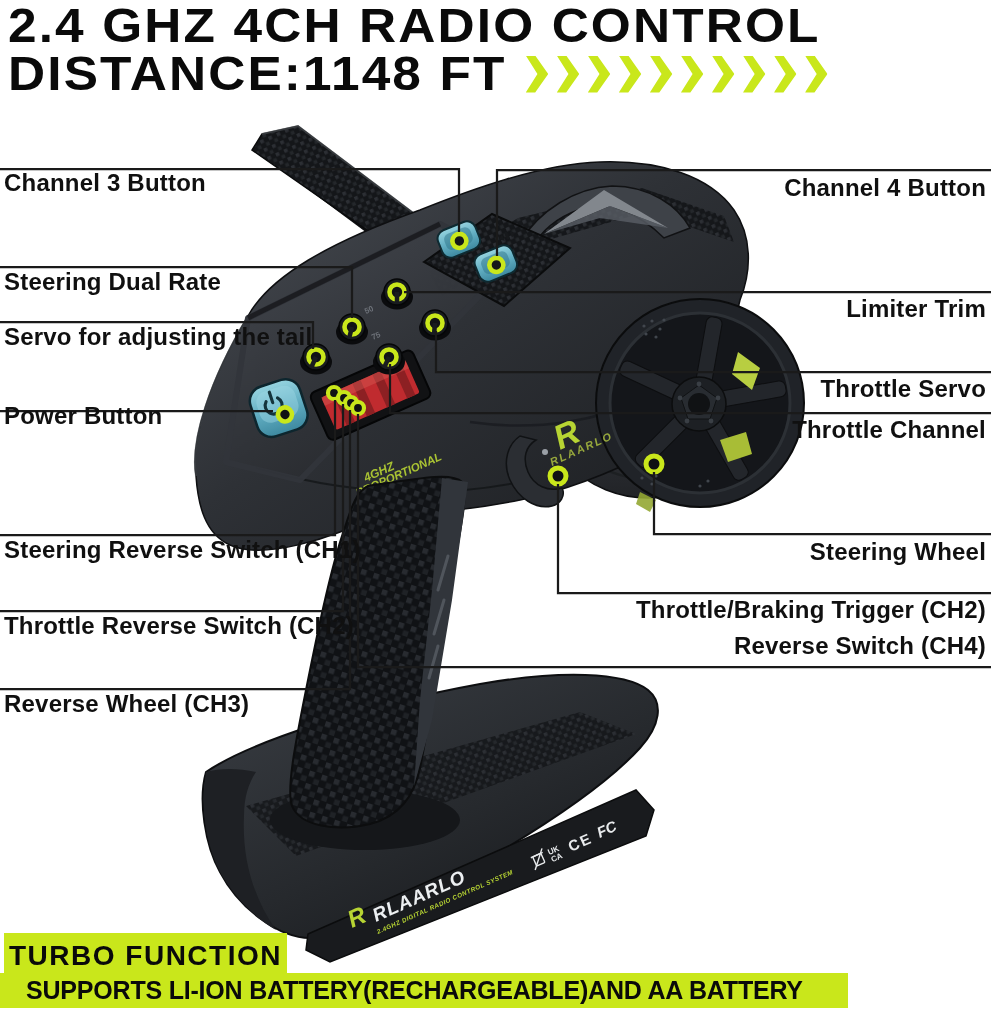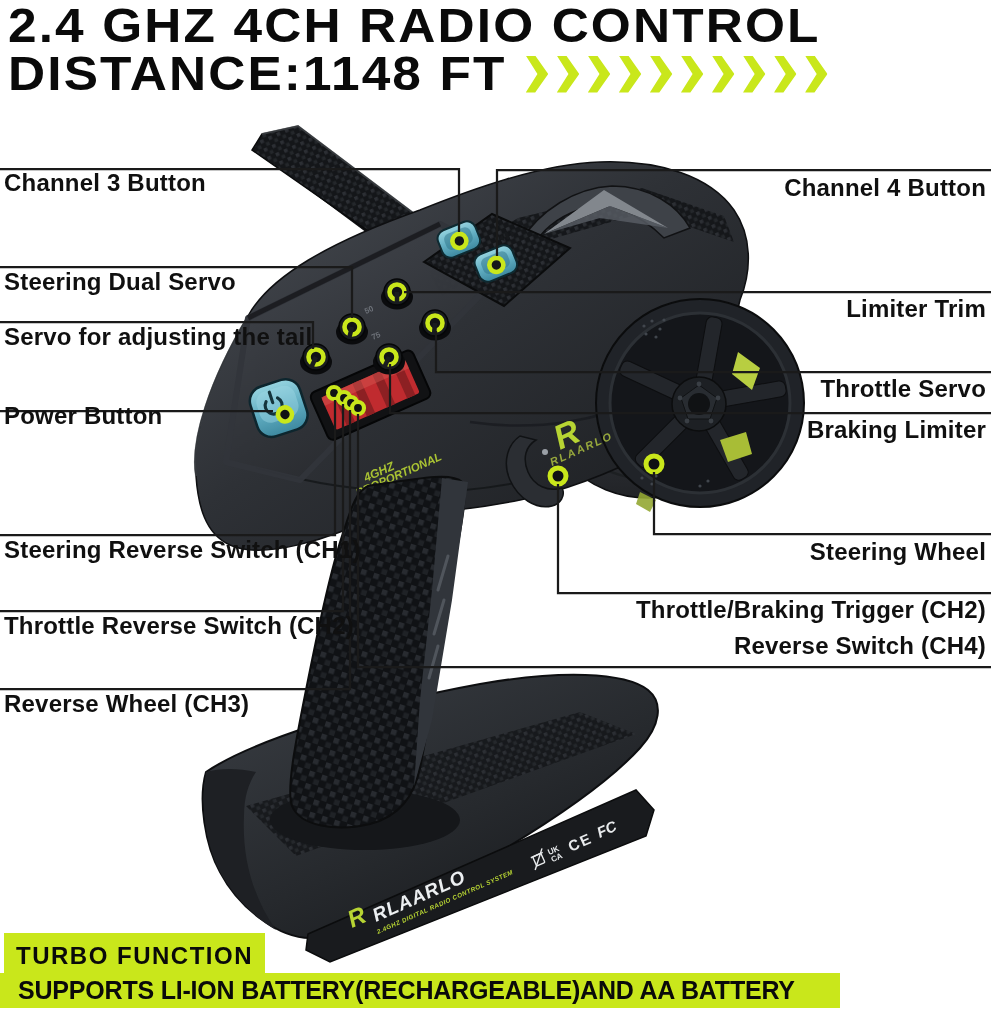--- a/index.html
+++ b/index.html
@@ -15,22 +15,22 @@
   .chev{width:21px;height:37px;background:#c9e71b;
         clip-path:polygon(0% 0%,42% 0%,100% 50%,42% 100%,0% 100%,52% 50%);}
   
   .lab{position:absolute;font-weight:700;font-size:24px;line-height:24px;color:#101010;
        white-space:nowrap;letter-spacing:.2px;}
   .lab.l{left:4px;}
   .lab.r{right:5px;}
   
   .banner{position:absolute;background:#c9e71b;color:#0a0a0a;font-weight:900;
           display:flex;align-items:center;white-space:nowrap;}
-  #banner1{left:4px;top:933px;height:46px;padding:0 12px;font-size:24px;letter-spacing:1.5px;}
-  #banner2{left:0;top:973px;height:35px;width:822px;padding-left:18px;font-size:25px;letter-spacing:-.2px;}
+  #banner1{left:4px;top:933px;height:46px;padding:0 5px;font-size:28px;letter-spacing:1.5px;}
+  #banner2{left:0;top:973px;height:35px;width:822px;padding-left:26px;font-size:25px;letter-spacing:-.2px;}
   svg{position:absolute;left:0;top:0;}
   .svgtxt{font-family:"Liberation Sans",sans-serif;}
 </style>
 </head>
 <body>
 
 <div class="stage">
 
   <svg width="991" height="1013" viewBox="0 0 991 1013">
     <defs>
@@ -313,31 +313,31 @@
         <span class="chev" style="background: rgb(201, 231, 27);"></span>
         <span class="chev" style="background: rgb(201, 231, 27);"></span>
         <span class="chev" style="background: rgb(201, 231, 27);"></span>
         <span class="chev" style="background: rgb(201, 231, 27);"></span>
         <span class="chev" style="background: rgb(201, 231, 27);"></span>
         <span class="chev" style="background: rgb(201, 231, 27);"></span>
       </span>
   </div>
 
   <div class="lab l" style="top:171px">Channel 3 Button</div>
-  <div class="lab l" style="top:270px">Steering Dual Servo</div>
+  <div class="lab l" style="top:270px">Steering Dual Rate</div>
   <div class="lab l" style="top:325px">Servo for adjusting the tail</div>
   <div class="lab l" style="top:404px">Power Button</div>
   <div class="lab l" style="top:538px">Steering Reverse Switch (CH1)</div>
   <div class="lab l" style="top:614px">Throttle Reverse Switch (CH2)</div>
   <div class="lab l" style="top:692px">Reverse Wheel (CH3)</div>
 
   <div class="lab r" style="top:176px">Channel 4 Button</div>
   <div class="lab r" style="top:297px">Limiter Trim</div>
   <div class="lab r" style="top:377px">Throttle Servo</div>
-  <div class="lab r" style="top:418px">Braking Limiter</div>
+  <div class="lab r" style="top:418px">Throttle Channel</div>
   <div class="lab r" style="top:540px">Steering Wheel</div>
   <div class="lab r" style="top:598px">Throttle/Braking Trigger (CH2)</div>
   <div class="lab r" style="top:634px">Reverse Switch (CH4)</div>
 
   <div id="banner1" class="banner" style="background: rgb(201, 231, 27);">TURBO FUNCTION</div>
   <div id="banner2" class="banner" style="background: rgb(201, 231, 27);">SUPPORTS LI-ION BATTERY(RECHARGEABLE)AND AA BATTERY</div>
 
 </div>
 
 </body></html>

